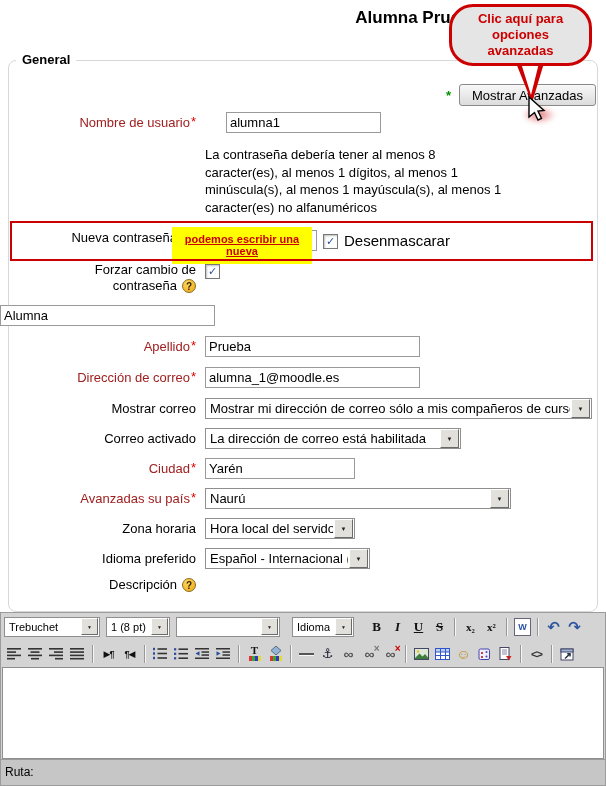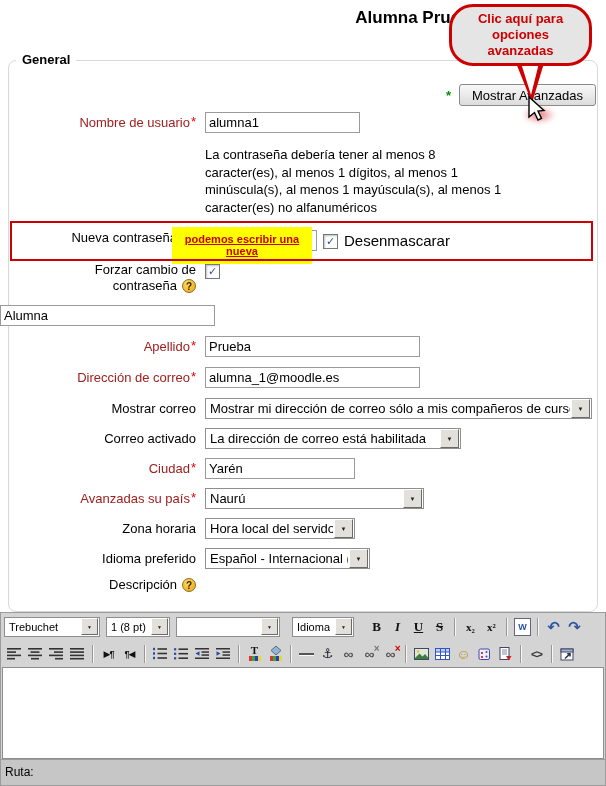--- a/index.html
+++ b/index.html
@@ -110,21 +110,21 @@
 <div class="fieldset"></div>
 <div class="legend">General</div>
 
 <div class="row" style="top:84px;justify-content:flex-end;padding-right:10px;box-sizing:border-box">
   <span class="marker">*</span>
   <button class="btn">Mostrar Avanzadas</button>
 </div>
 
 <div class="row" style="top:112px">
   <div class="lbl req"><span>Nombre de usuario</span><span class="star">*</span></div>
-  <input class="inp" style="width: 155px;" value="alumna1">
+  <input class="inp" style="width: 155px; margin-left: 21px;" value="alumna1">
 </div>
 
 <div class="row" style="top:146px">
   <div class="lbl"></div>
   <div class="helptext">
     <div>La contraseña debería tener al menos 8</div>
     <div>caracter(es), al menos 1 dígitos, al menos 1</div>
     <div>minúscula(s), al menos 1 mayúscula(s), al menos 1</div>
     <div>caracter(es) no alfanuméricos</div>
   </div>
@@ -184,21 +184,21 @@
   </div>
 </div>
 
 <div class="row" style="top:458px">
   <div class="lbl req"><span>Ciudad</span><span class="star">*</span></div>
   <input class="inp" style="width: 150px;" value="Yarén">
 </div>
 
 <div class="row" style="top:488px">
   <div class="lbl req"><span>Avanzadas su país</span><span class="star">*</span></div>
-  <div class="sel" style="width:219px">
+  <div class="sel" style="width:306px">
     <span class="selval">Naurú</span>
     <span class="arrowbtn">▼</span>
   </div>
 </div>
 
 <div class="row" style="top:518px">
   <div class="lbl">Zona horaria</div>
   <div class="sel" style="width:150px">
     <span class="selval">Hora local del servidor</span>
     <span class="arrowbtn">▼</span>

